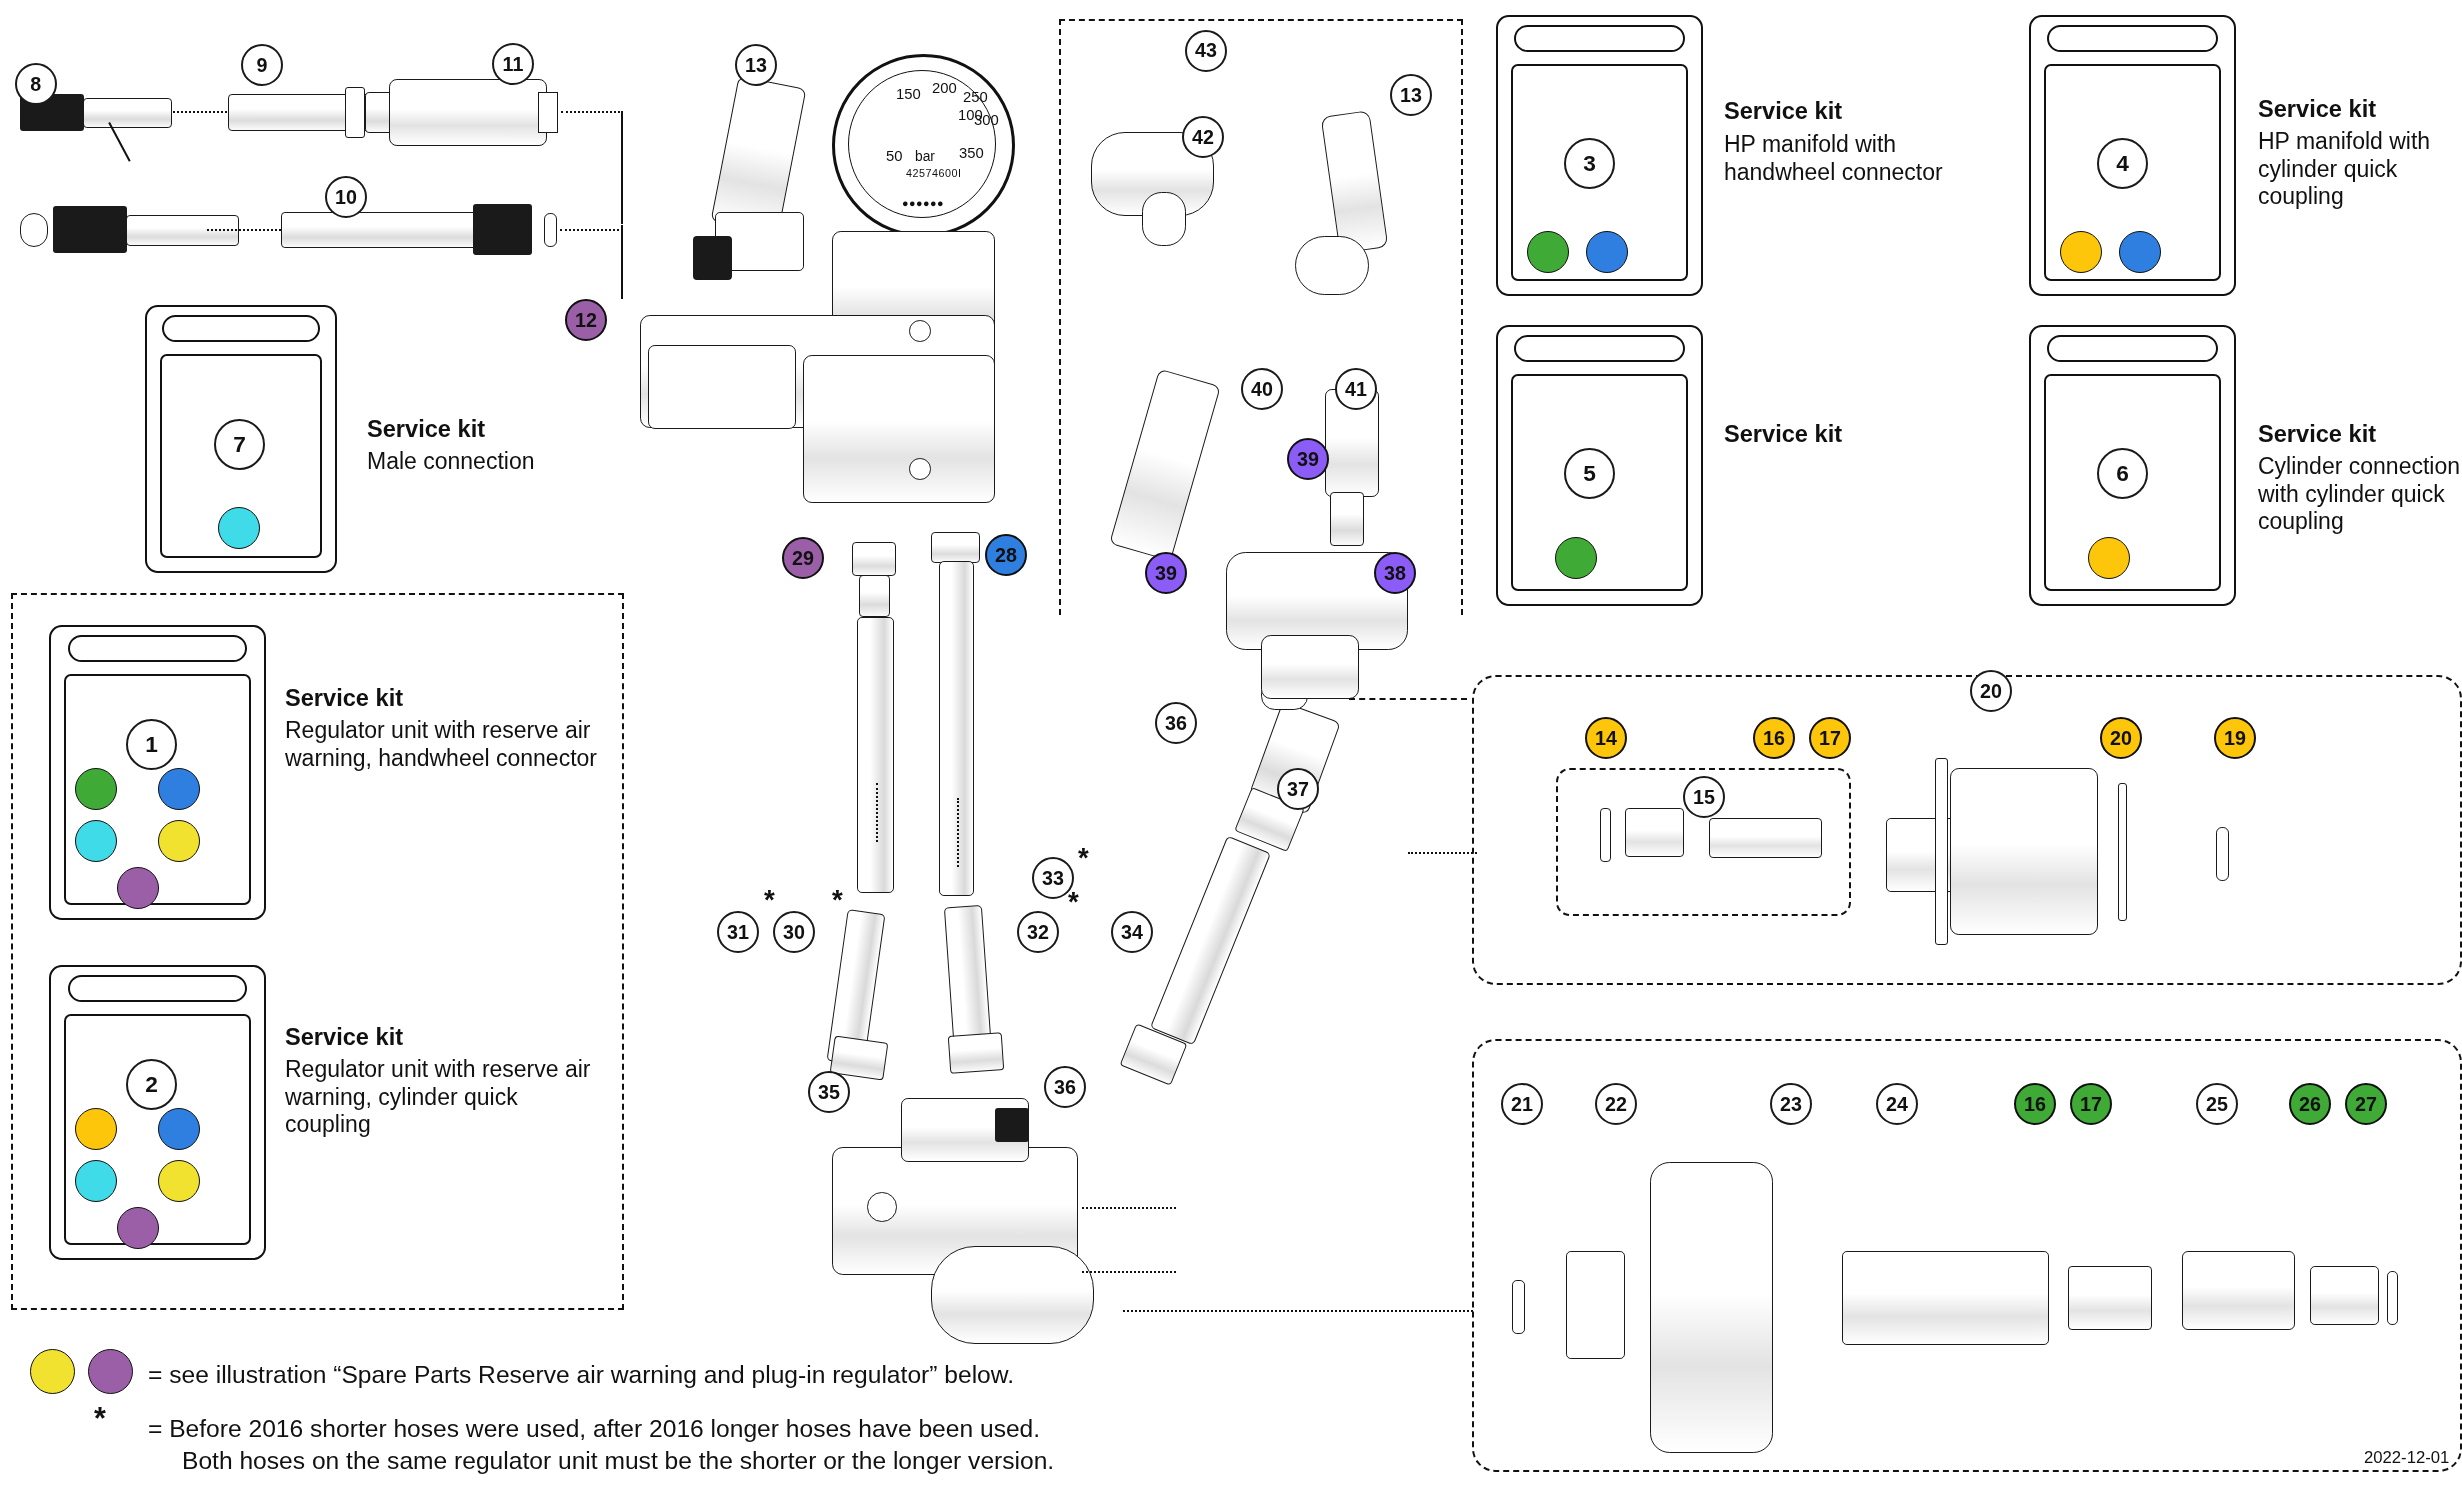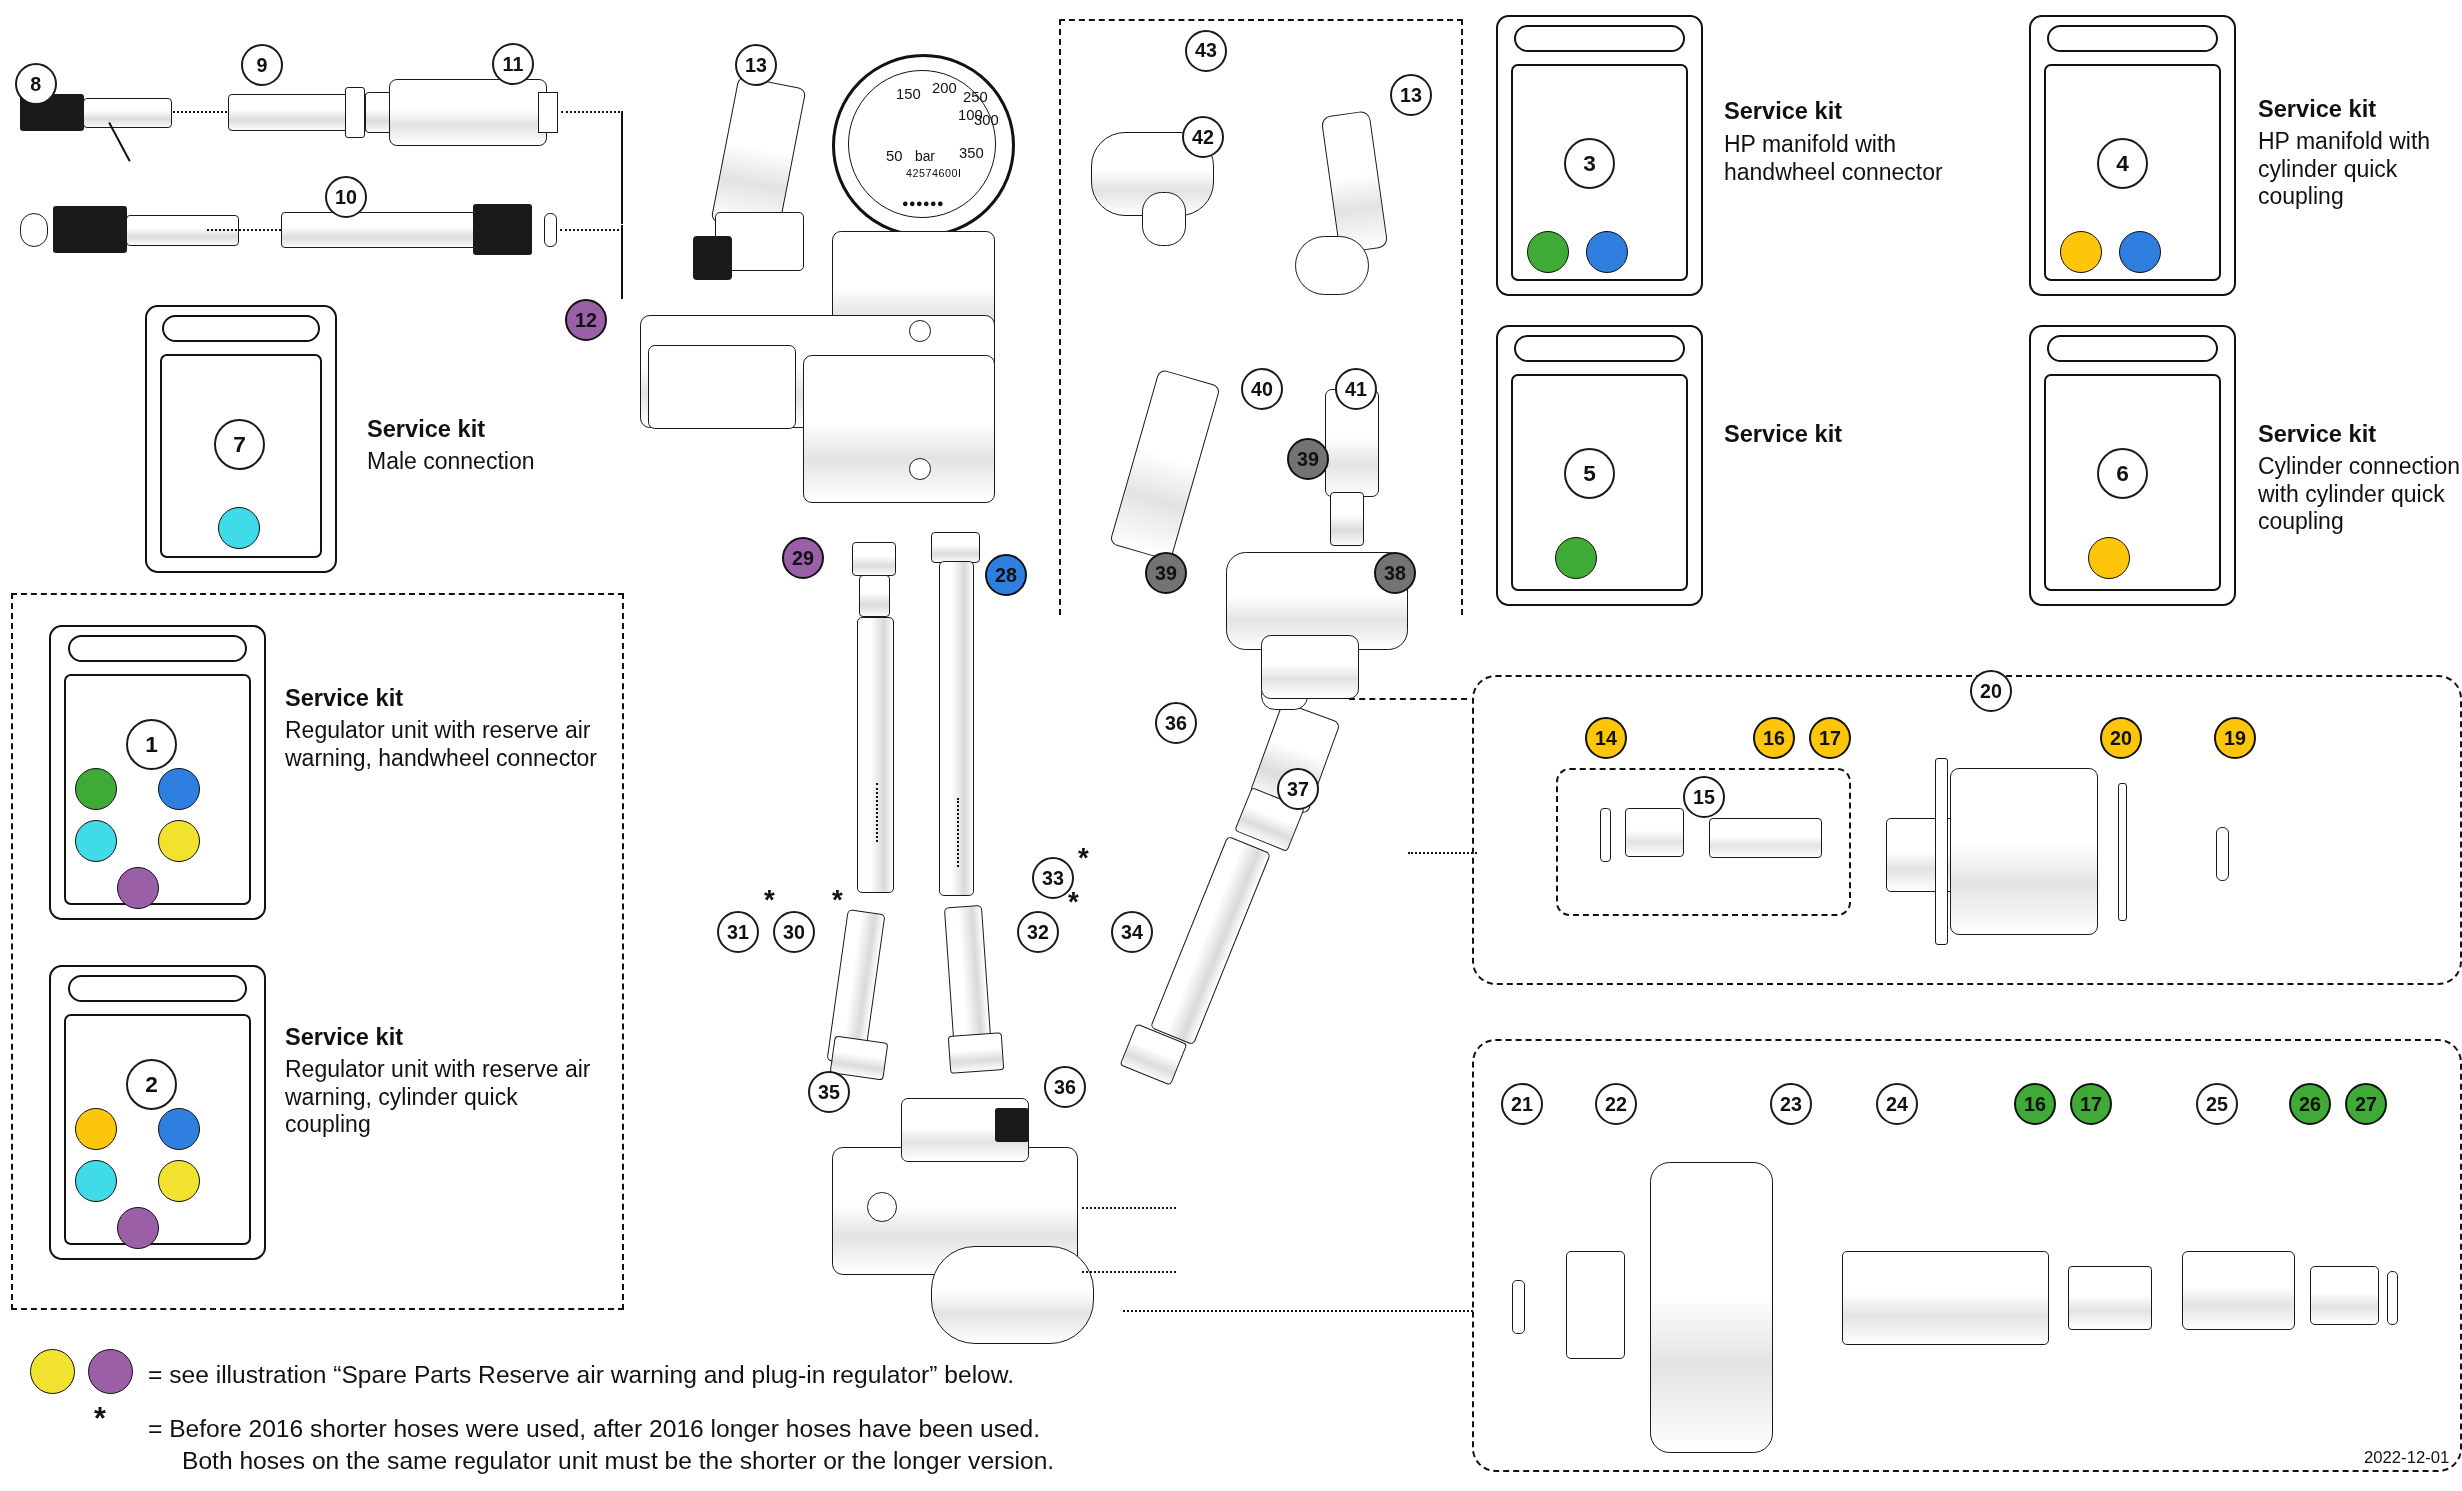--- a/index.html
+++ b/index.html
@@ -7,21 +7,21 @@
   #page{position:relative;width:2482px;height:1491px;background:#fff;overflow:hidden;}
   .callout{
     position:absolute;border:2px solid #1a1a1a;border-radius:50%;
     background:#fff;display:flex;align-items:center;justify-content:center;
     font-size:21.7px;font-weight:700;color:#111;box-sizing:border-box;
   }
   .callout.c-sm{width:42px;height:42px;font-size:19.7px;}
   .callout.c-md{width:51px;height:51px;font-size:22.7px;}
   .callout.yellow{background:#fdc60b;border-color:#111;}
   .callout.green{background:#3faa35;border-color:#111;}
-  .callout.cyan{background:#737373;border-color:#111;}
+  .callout.cyan{background:#8b5cf6;border-color:#111;}
   .callout.blue{background:#2f7fe0;border-color:#111;}
   .callout.purple{background:#9b5fa8;border-color:#111;}
 
   .leader{position:absolute;background:#111;transform-origin:0 0;height:1.5px;}
 
   
   .bag{
     position:absolute;border:2.5px solid #111;border-radius:12.8px;background:#fff;
     box-sizing:border-box;
   }
@@ -289,21 +289,21 @@
       <div class="callout c-sm" style="left: 735px; top: 44px;">13</div>
       <div class="callout c-sm" style="left: 1390px; top: 74px;">13</div>
       <div class="callout c-sm" style="left: 1182px; top: 116px;">42</div>
       <div class="callout c-sm" style="left: 1185px; top: 29.5px;">43</div>
       <div class="callout c-sm" style="left: 1241px; top: 368px;">40</div>
       <div class="callout c-sm" style="left: 1335px; top: 368px;">41</div>
       <div class="callout c-sm cyan" style="left: 1287px; top: 438px;">39</div>
       <div class="callout c-sm cyan" style="left: 1145px; top: 552px;">39</div>
       <div class="callout c-sm cyan" style="left: 1374px; top: 552px;">38</div>
       <div class="callout c-sm purple" style="left: 782px; top: 537px;">29</div>
-      <div class="callout c-sm blue" style="left: 985px; top: 554px;">28</div>
+      <div class="callout c-sm blue" style="left: 985px; top: 534px;">28</div>
       <div class="callout c-sm" style="left: 1155px; top: 702px;">36</div>
       <div class="callout c-sm" style="left: 1277px; top: 768px;">37</div>
       <div class="callout c-sm" style="left: 1032px; top: 857px;">33</div>
       <div class="callout c-sm" style="left: 717px; top: 911px;">31</div>
       <div class="callout c-sm" style="left: 773px; top: 911px;">30</div>
       <div class="callout c-sm" style="left: 1017px; top: 911px;">32</div>
       <div class="callout c-sm" style="left: 1111px; top: 911px;">34</div>
       <div class="callout c-sm" style="left: 808px; top: 1071px;">35</div>
       <div class="callout c-sm" style="left: 1044px; top: 1066px;">36</div>
       <div class="callout c-sm" style="left: 1970px; top: 670px; text-align: right;">20</div>

